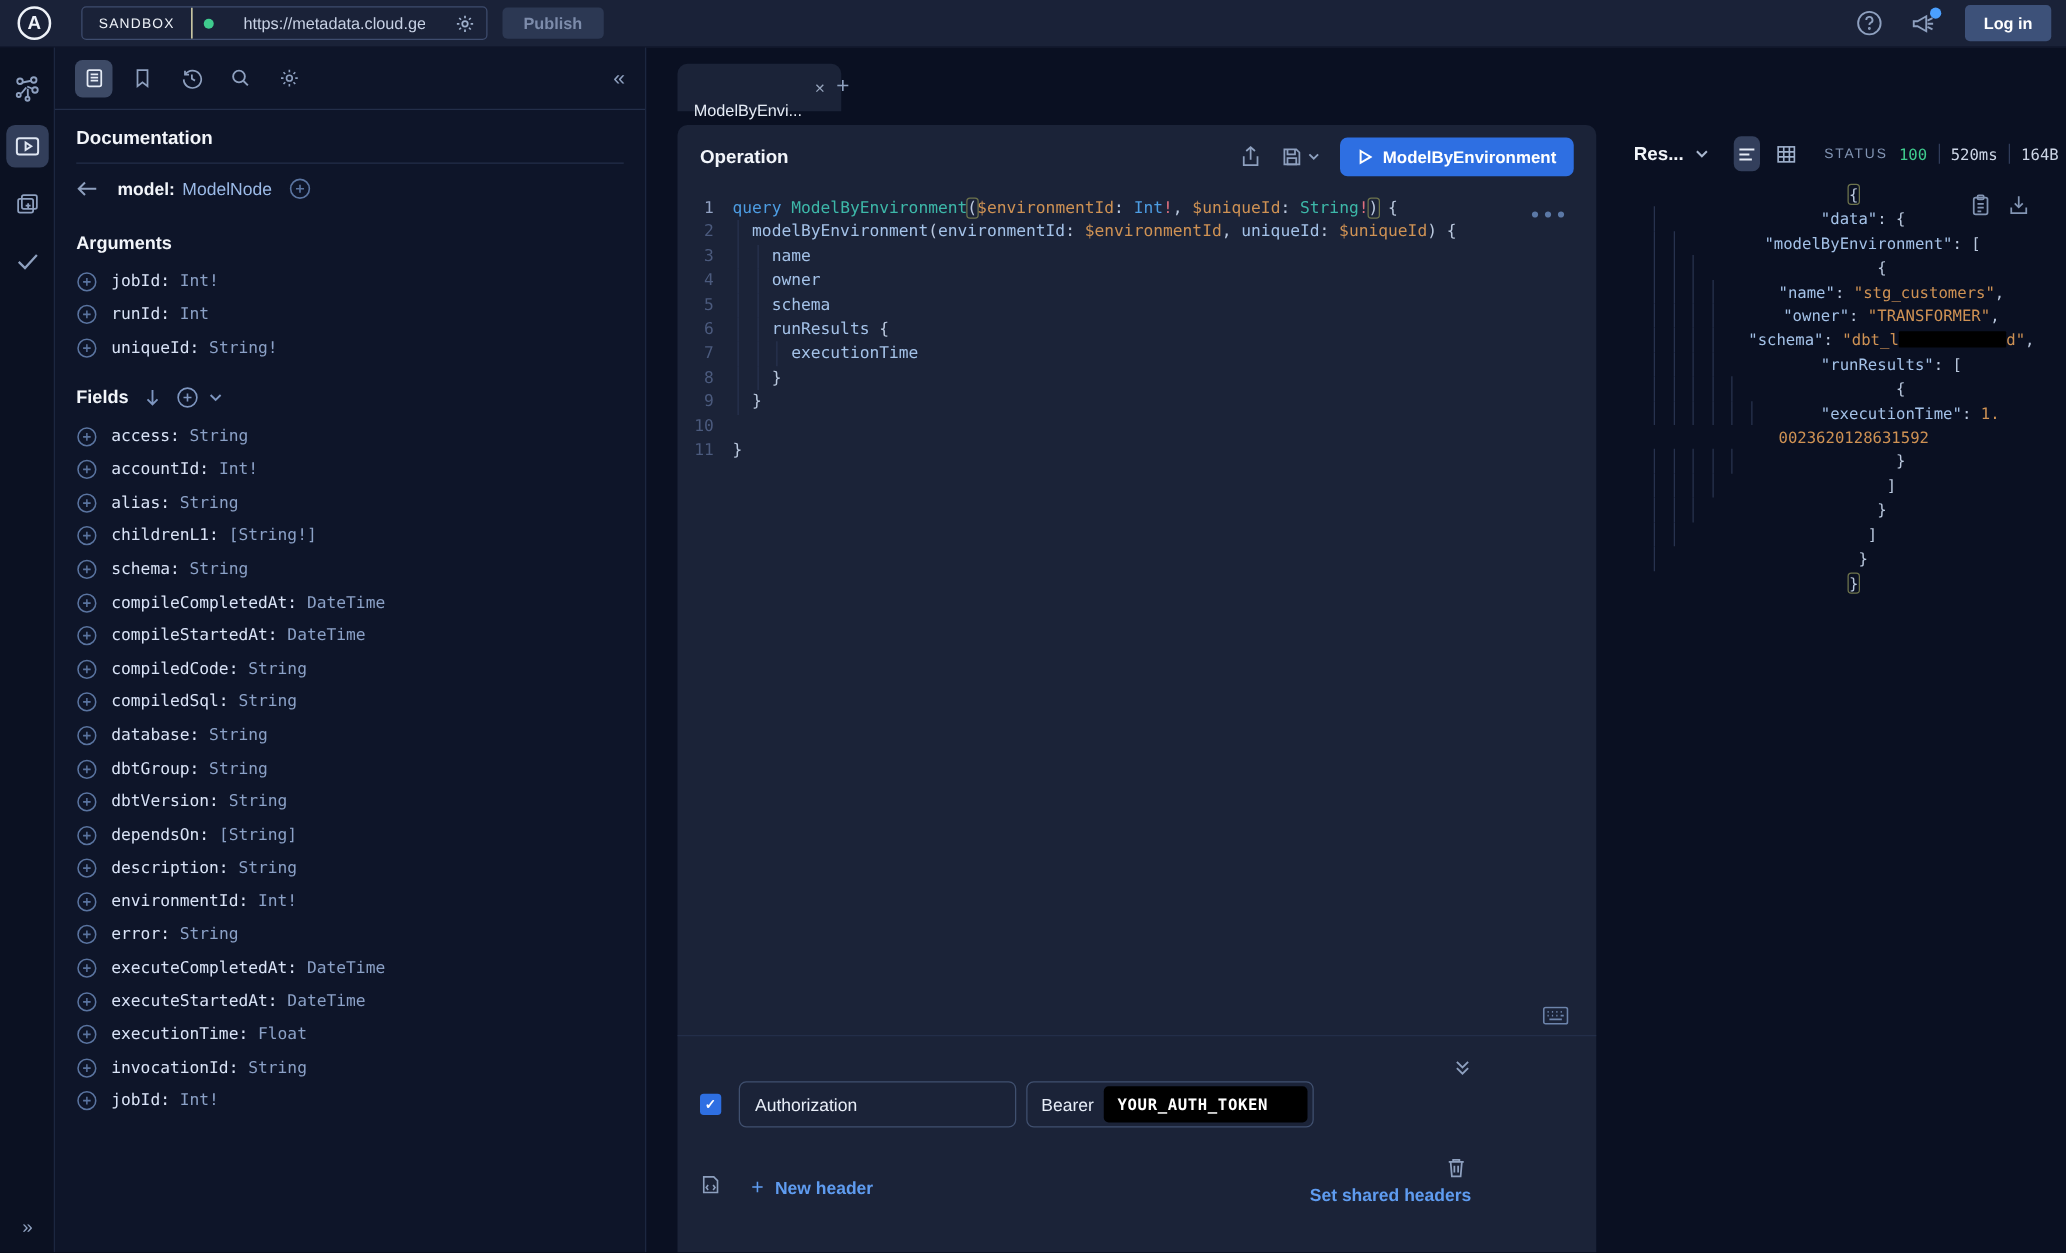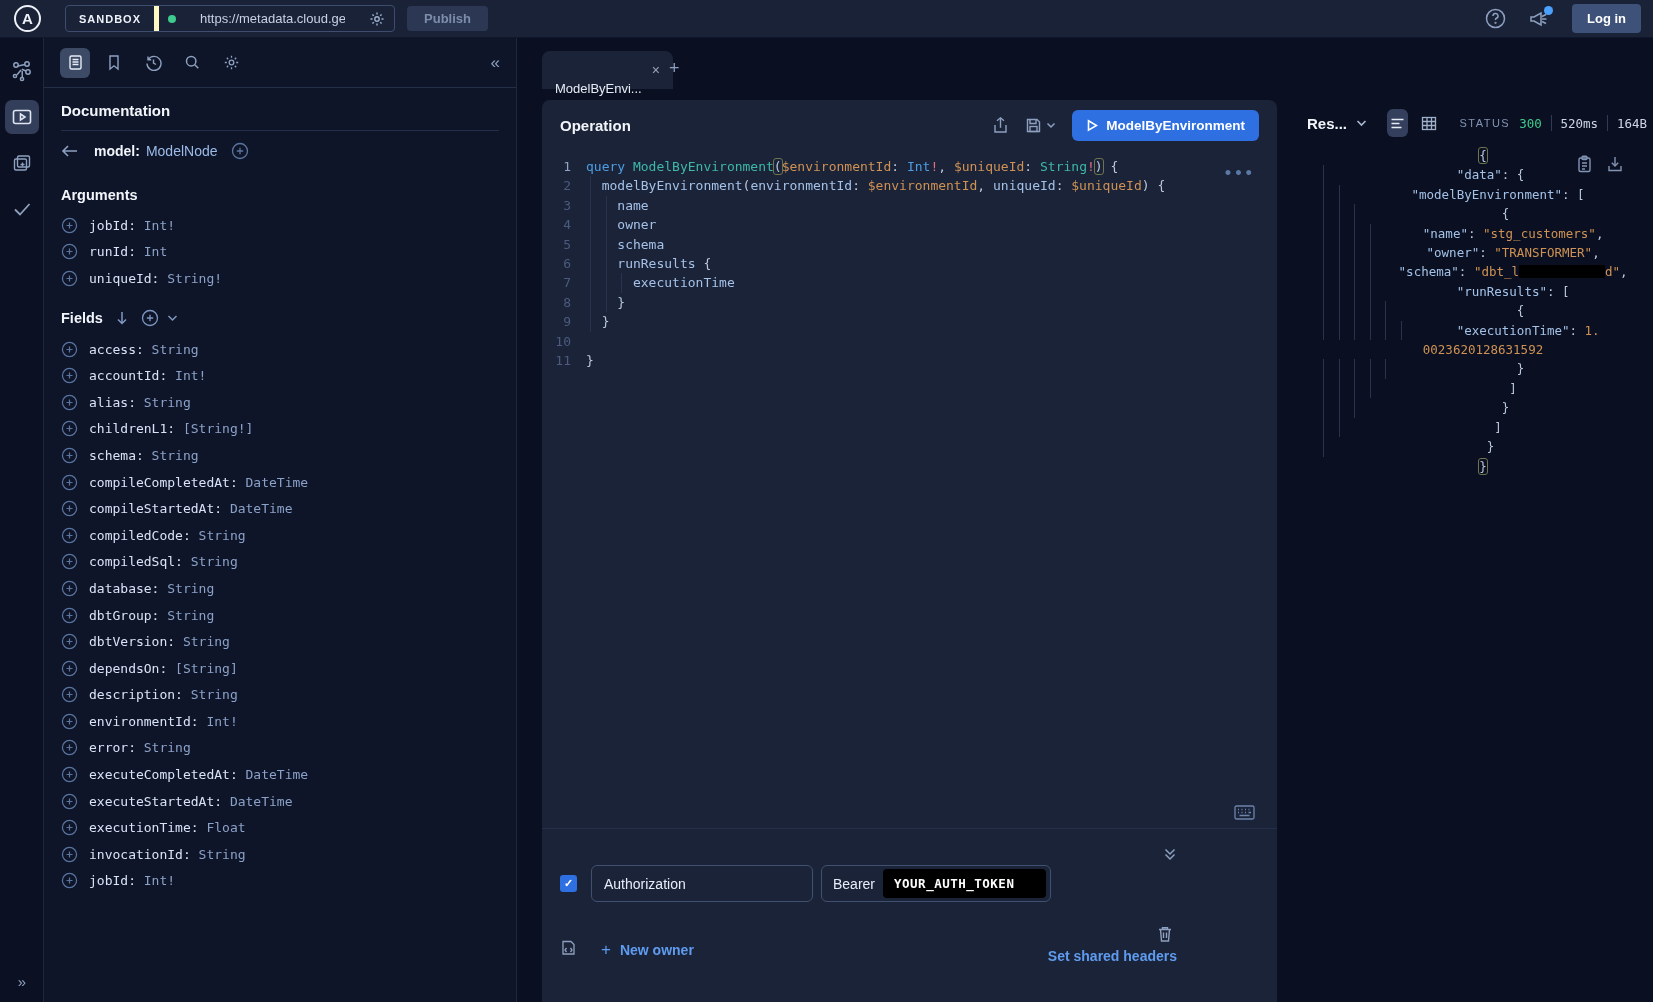--- a/index.html
+++ b/index.html
@@ -20,22 +20,22 @@
   .logo {
     width:27px; height:27px; border:2px solid #eef2f8; border-radius:50%;
     display:flex; align-items:center; justify-content:center;
     font-weight:bold; font-size:15px; color:#eef2f8; margin-left:2px;
   }
   .sandbox-group {
     display:flex; align-items:center; height:27px; margin-left:24px;
     border:1px solid #3e4c6d; border-radius:4px; overflow:hidden;
   }
   .sandbox-label {
-    padding:0 13px; font-size:11px; font-weight:bold; letter-spacing:1px;
-    color:#eef2f8; border-right:5px solid #fef9c3; height:100%;
+    padding:0 13px; font-size:11px; font-weight:normal; letter-spacing:1px;
+    color:#eef2f8; border-right:1px solid #fef9c3; height:100%;
     display:flex; align-items:center;
   }
   .url-box { display:flex; align-items:center; gap:24px; padding:0 9px; width:235px; }
   .url-dot { width:8px; height:8px; border-radius:50%; background:var(--green,#3fcb8e); flex:none; }
   .url-text {
     font-size:13px; color:#c7d1e4; white-space:nowrap; overflow:hidden; flex:1;
   }
   .btn-publish {
     margin-left:12px; padding:5px 17px; background:#2c3853; border-radius:4px;
     color:#7d8cab; font-size:13px; font-weight:bold;
@@ -679,21 +679,21 @@
         </div>
         <div class="drawer-foot">
           <span class="foot-doc-icon">
             <svg width="17" height="19" viewBox="0 0 17 19" fill="none" stroke="currentColor" stroke-width="1.3">
                 <path d="M3 1.5h8l3 3v9.5H3z"></path>
                 <path d="M6.5 8l-1.5 2 1.5 2M10.5 8l1.5 2-1.5 2"></path>
               </svg>
           </span>
           <span class="link-newheader">
             <span class="plus-glyph">+</span>
-            <span>New owner</span>
+            <span>New header</span>
           </span>
           <span class="foot-spacer"></span>
           <span class="link-shared">Set shared headers</span>
         </div>
       </div>
     </div>
   </div>
 
   <div id="response">
     <div class="resp-header">
@@ -708,21 +708,21 @@
             <path d="M1.5 2.5h12M1.5 6.5h8M1.5 10.5h10"></path>
           </svg>
       </span>
       <span class="view-icon vi-2">
         <svg width="16" height="15" viewBox="0 0 16 15" fill="none" stroke="currentColor" stroke-width="1.3">
             <rect x="1.5" y="1.5" width="13" height="12"></rect>
             <path d="M1.5 5.5h13M1.5 9.5h13M6 1.5v12M10.5 1.5v12"></path>
           </svg>
       </span>
       <span class="status-label">STATUS</span>
-      <span class="status-code">300</span>
+      <span class="status-code">100</span>
       <span class="meta-sep"></span>
       <span class="meta-val">520ms</span>
       <span class="meta-sep"></span>
       <span class="meta-val">164B</span>
     </div>
     <div class="resp-json" id="resp-json">
       <div class="resp-actions">
         <span>
           <svg width="15" height="18" viewBox="0 0 15 18" fill="none" stroke="currentColor" stroke-width="1.4">
               <rect x="2" y="3" width="11" height="13.5" rx="1.5"></rect>

